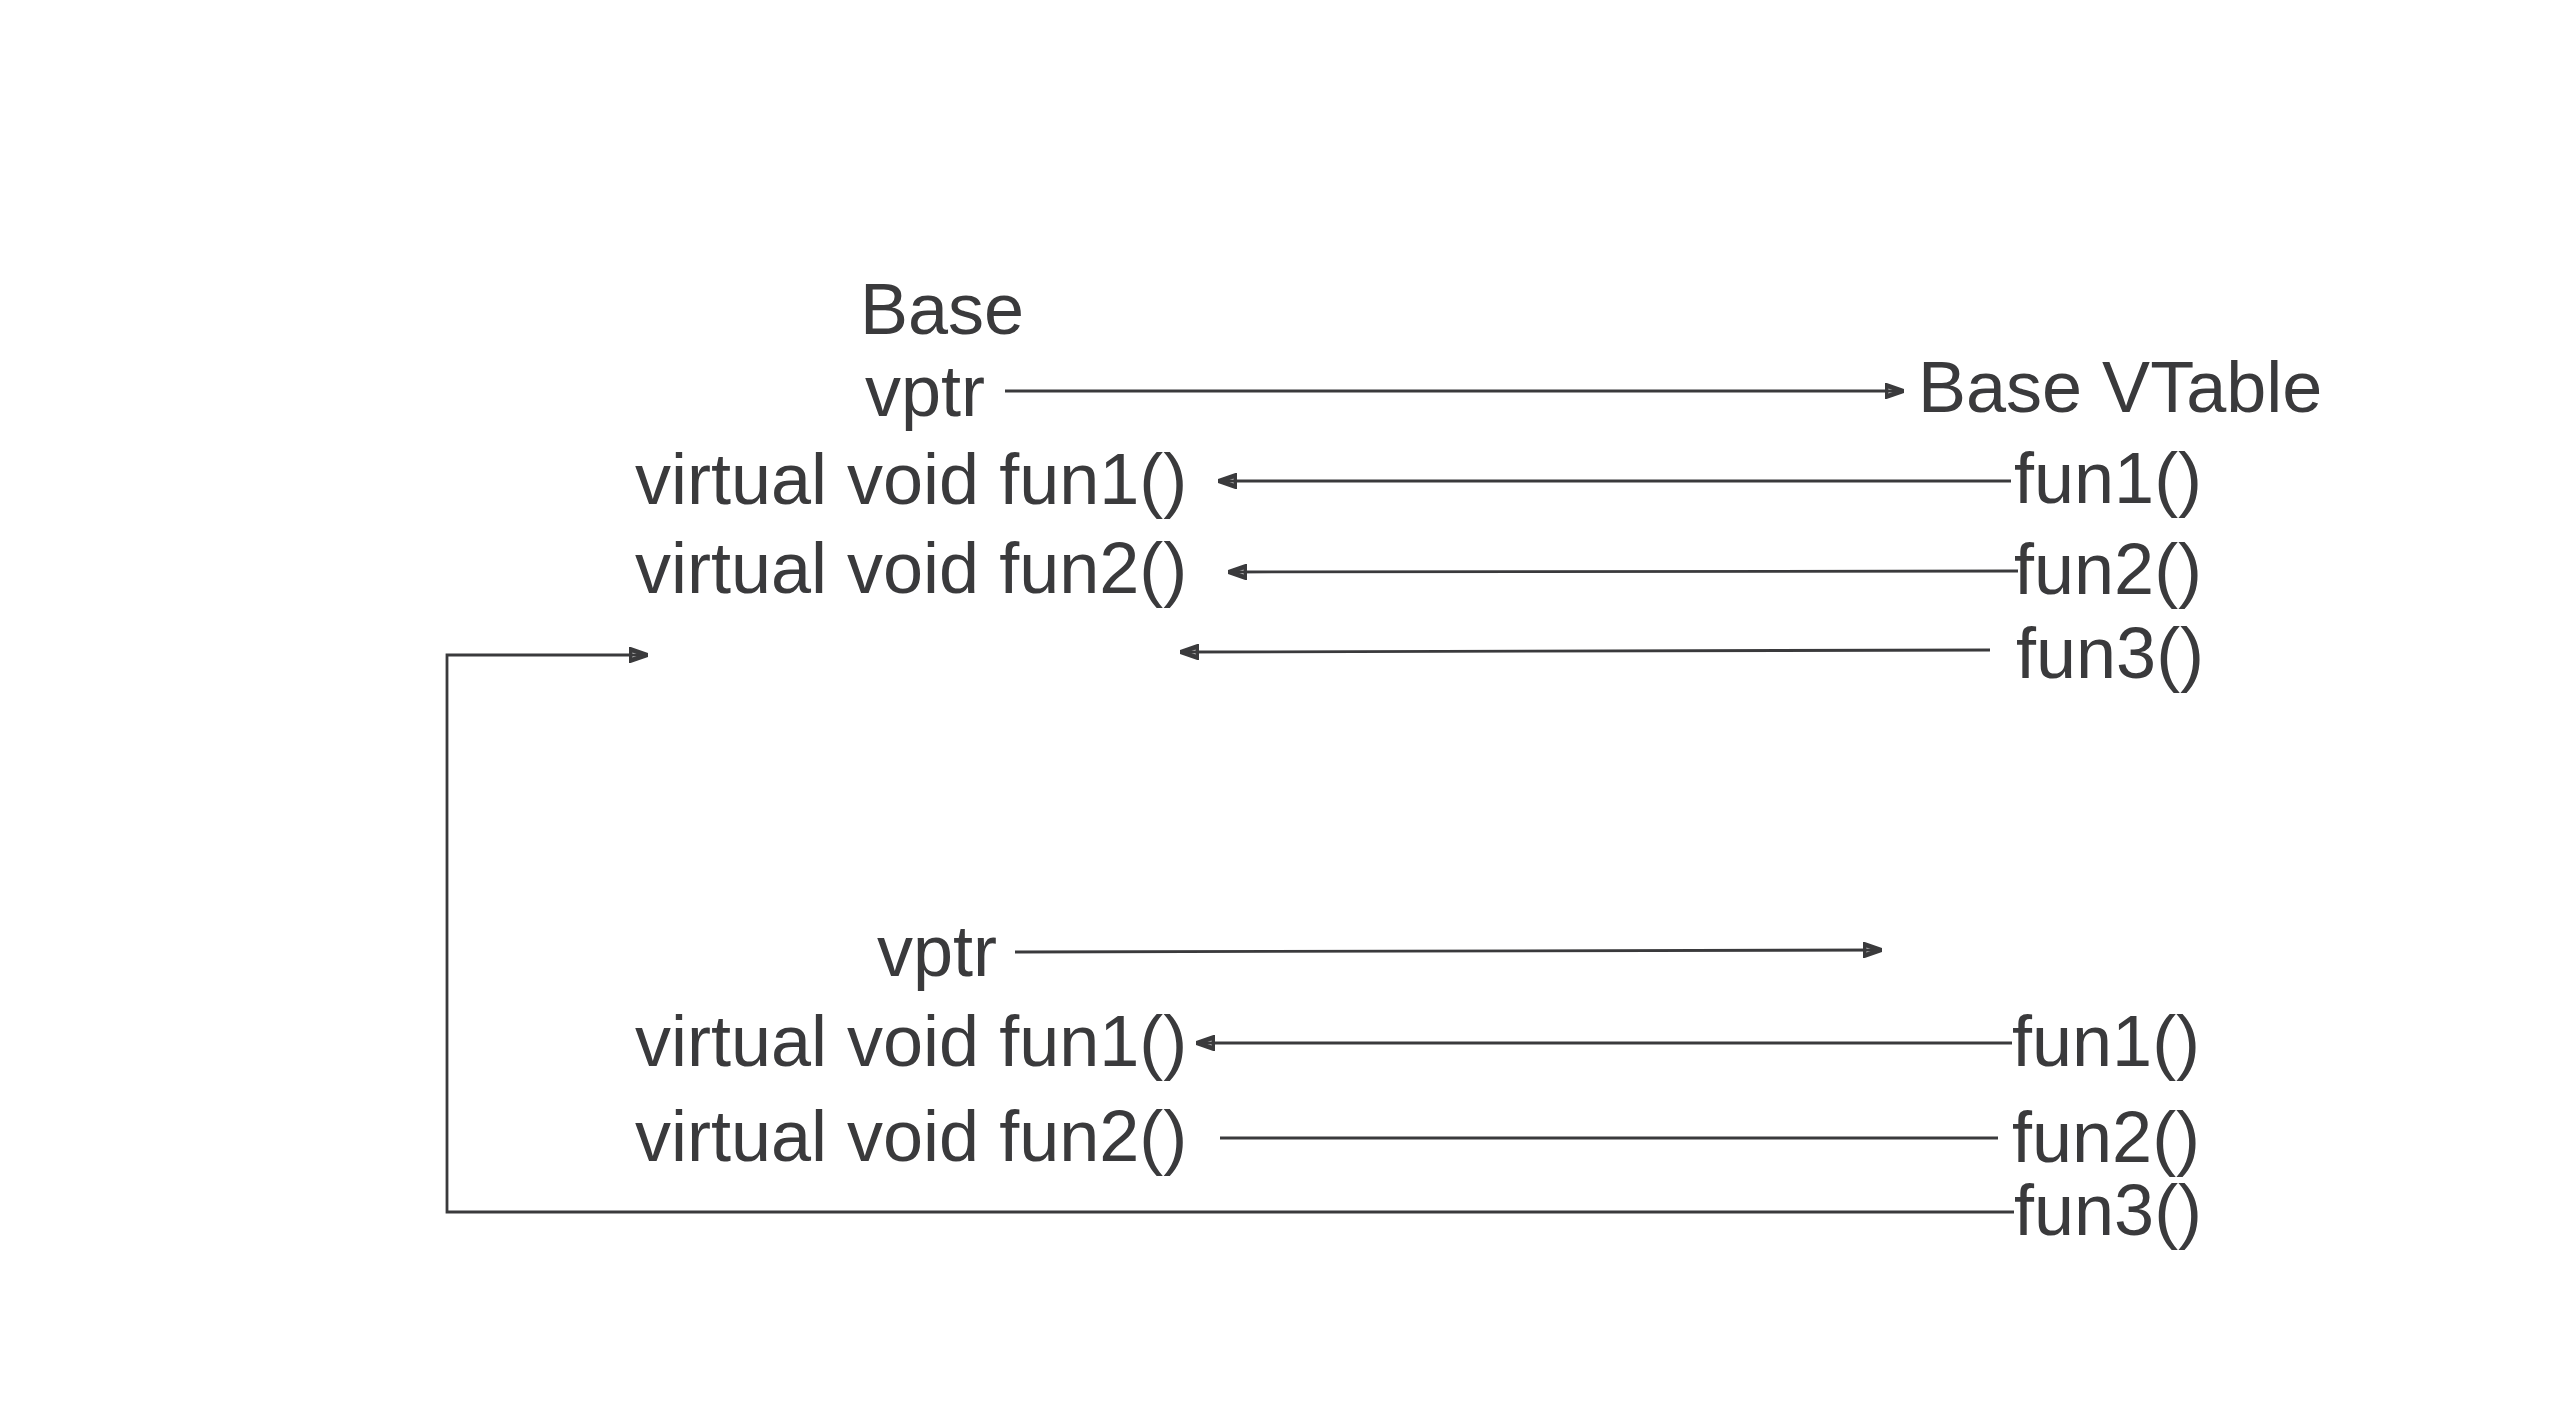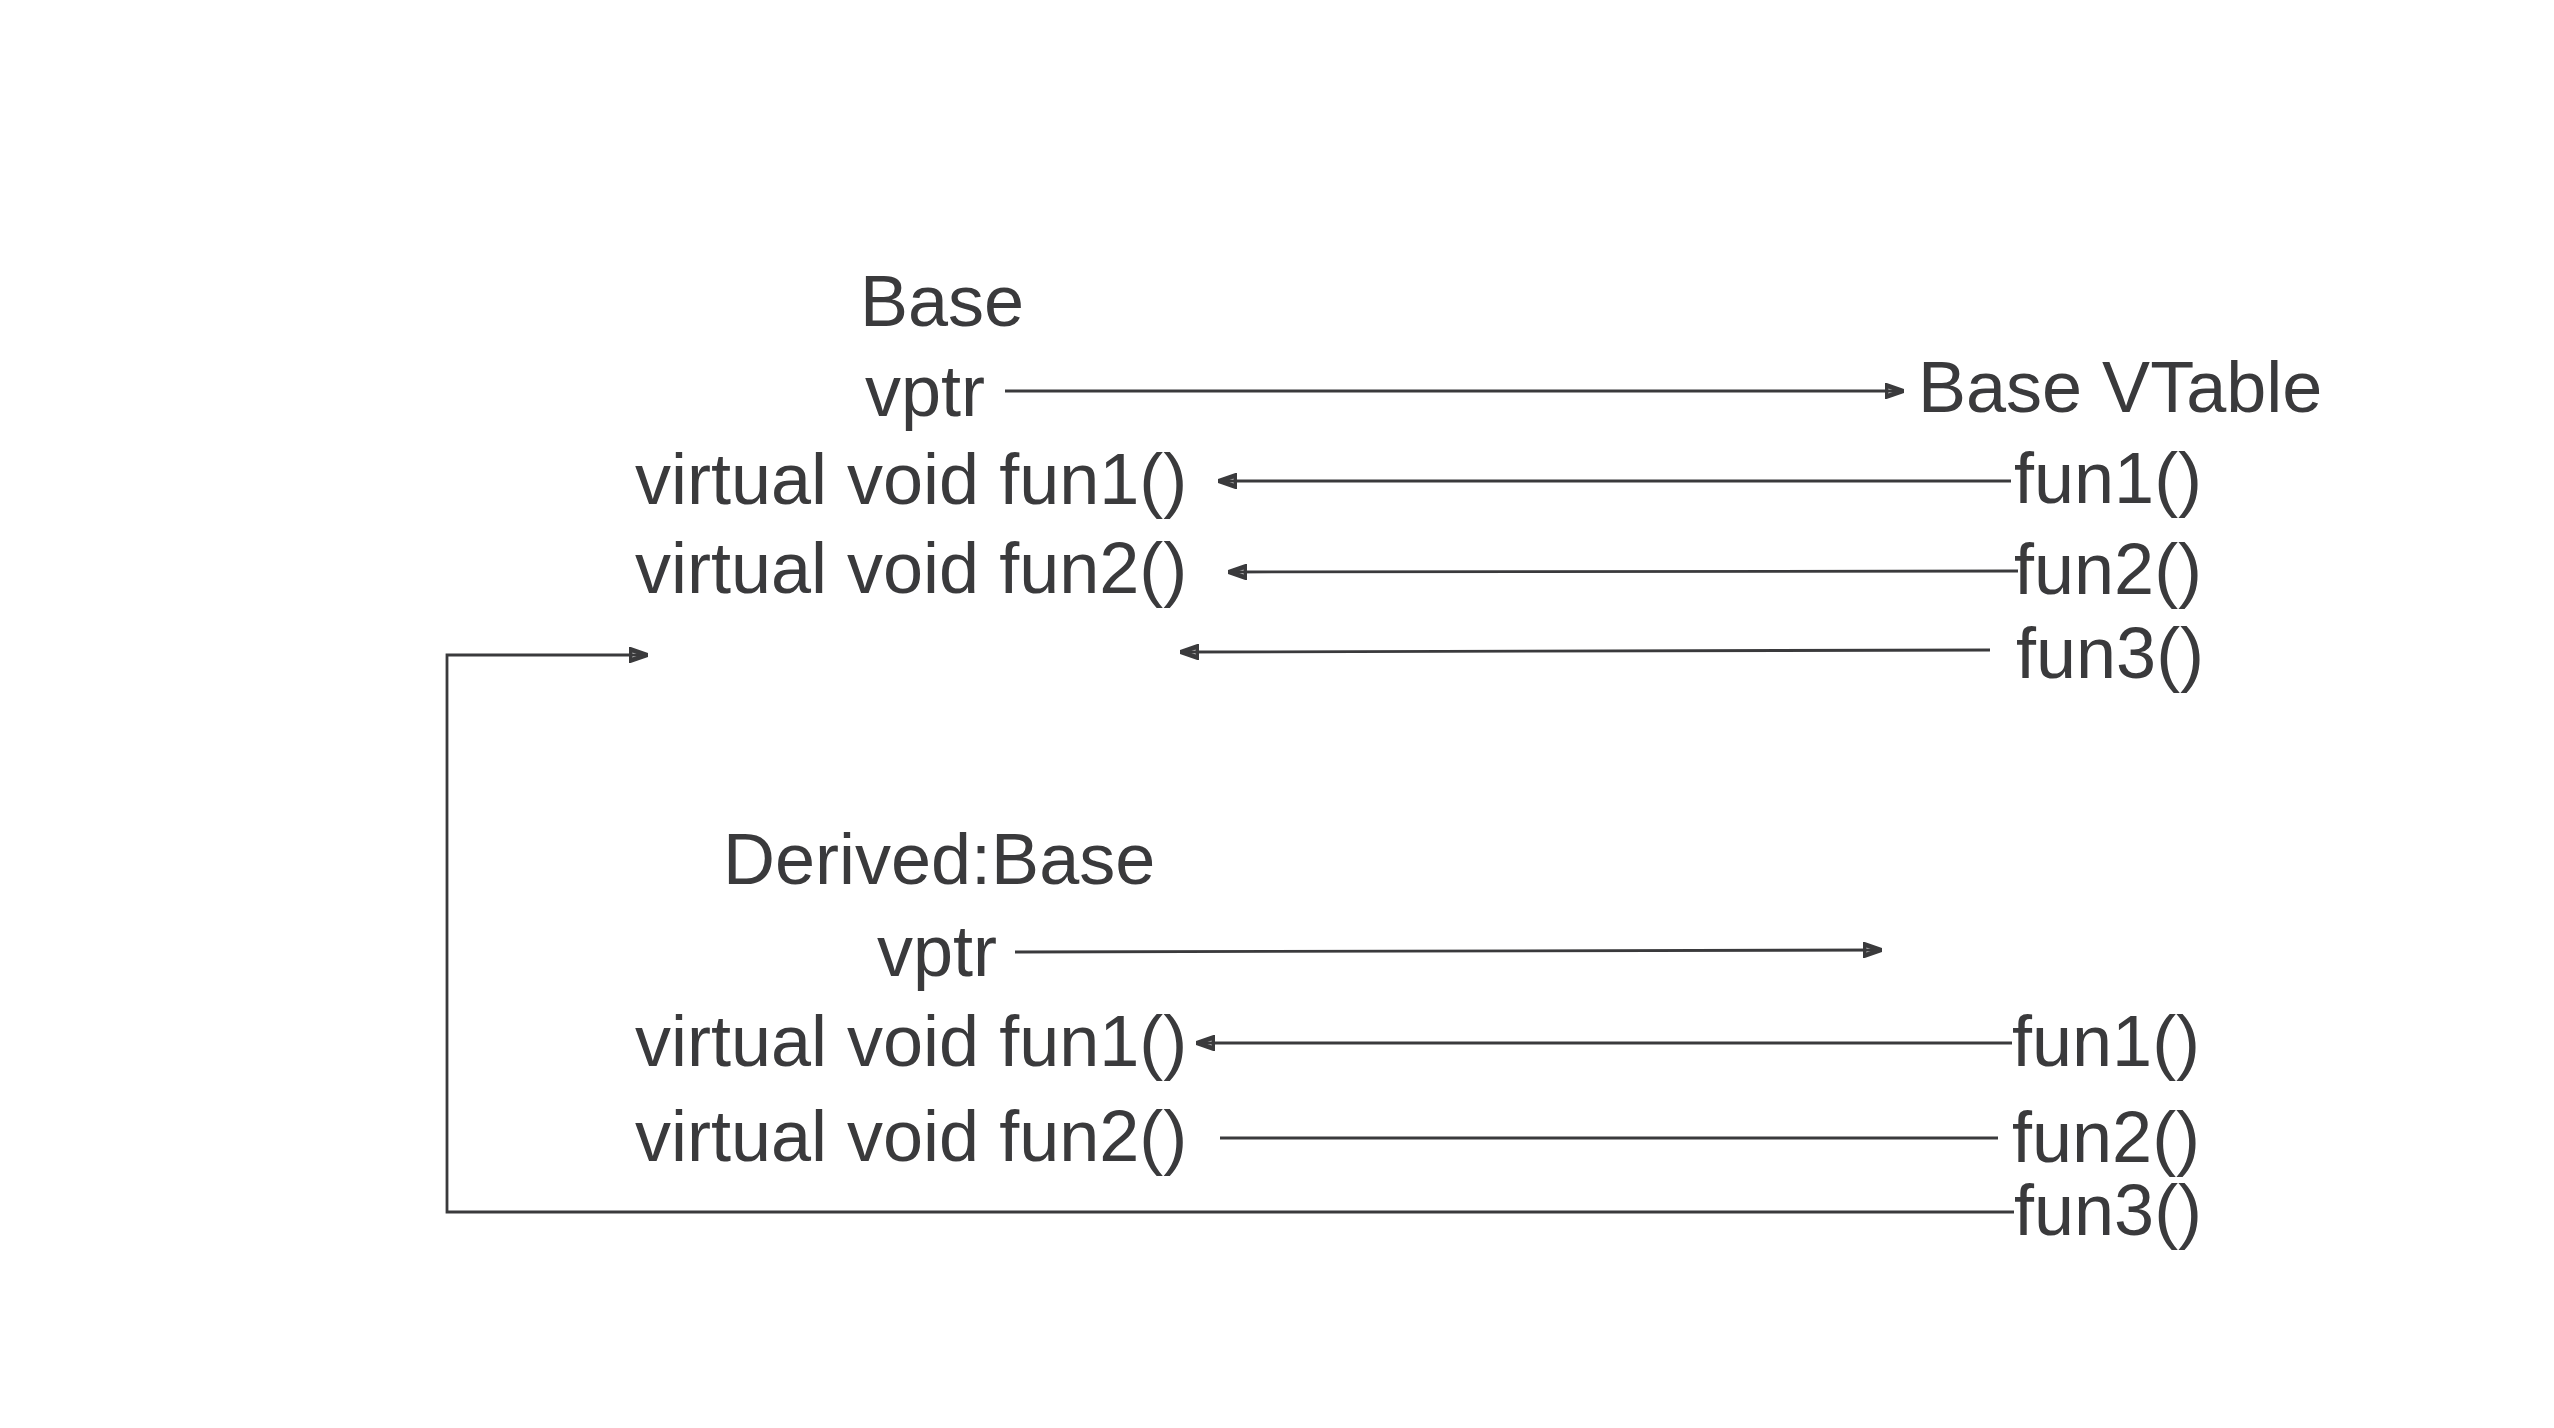--- a/index.html
+++ b/index.html
@@ -41,31 +41,30 @@
     fill: none;
     stroke: var(--ink);
     stroke-width: 2.8px;
   }
 </style>
 </head>
 <body style="--ink: #3a3a3c; background: rgb(255, 255, 255);">
 
 <div class="canvas">
 
-  <div class="lbl" style="left:860px;  top:303px;text-align:center;">Base</div>
+  <div class="lbl" style="left:860px;  top:311px;text-align:center;">Base</div>
   <div class="lbl" style="left:865px;  top:393px;">vptr</div>
   <div class="lbl" style="left:635px;  top:481px;">virtual void fun1()</div>
   <div class="lbl" style="left:635px;  top:570px;">virtual void fun2()</div>
 
   <div class="lbl" style="left:1918px; top:389px;">Base VTable</div>
   <div class="lbl" style="left:2014px; top:480px;">fun1()</div>
   <div class="lbl" style="left:2014px; top:571px;">fun2()</div>
   <div class="lbl" style="left:2016px; top:655px;">fun3()</div>
 
-  <div class="lbl" style="left:723px;  top:861px;">Derived:Base</div>
   <div class="lbl" style="left:877px;  top:953px;">vptr</div>
   <div class="lbl" style="left:635px;  top:1043px;">virtual void fun1()</div>
   <div class="lbl" style="left:635px;  top:1138px;">virtual void fun2()</div>
 
   <div class="lbl" style="left:2012px; top:1043px;">fun1()</div>
   <div class="lbl" style="left:2012px; top:1139px;">fun2()</div>
   <div class="lbl" style="left:2014px; top:1212px;">fun3()</div>
 
   <svg class="connectors" xmlns="http://www.w3.org/2000/svg">
     <defs>

